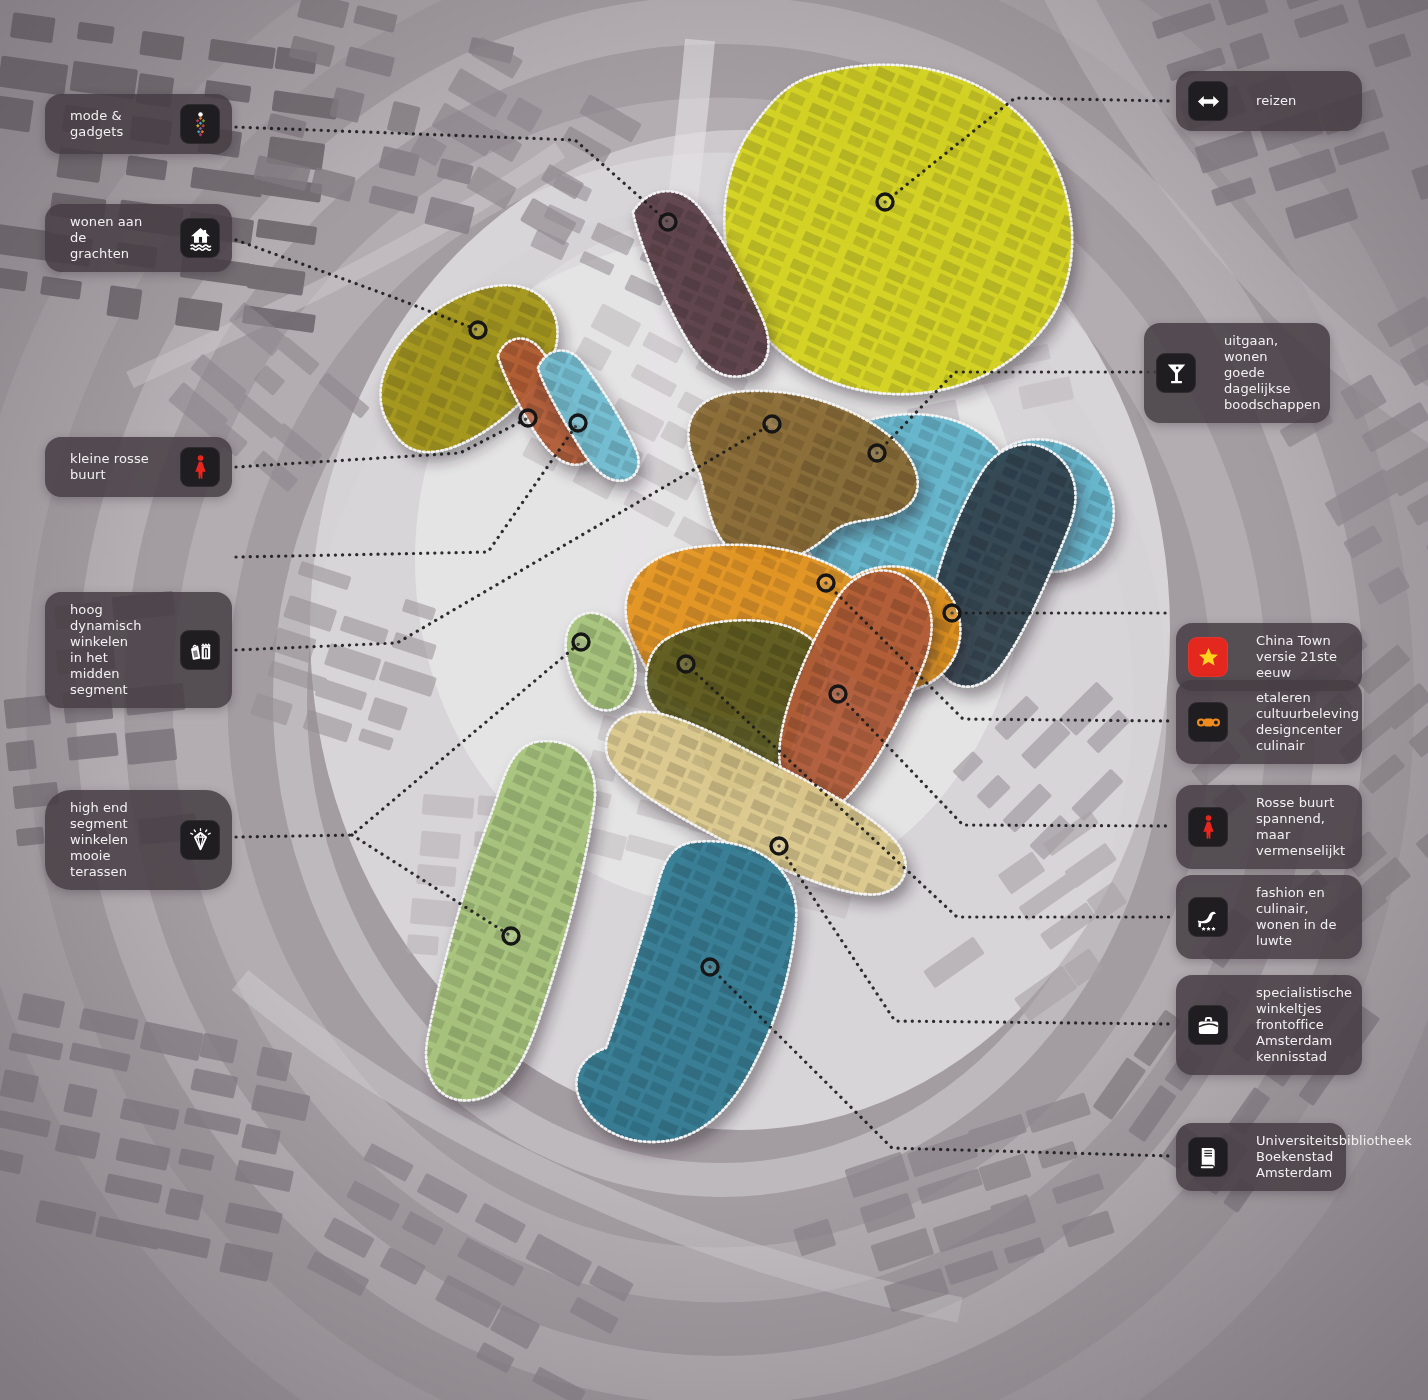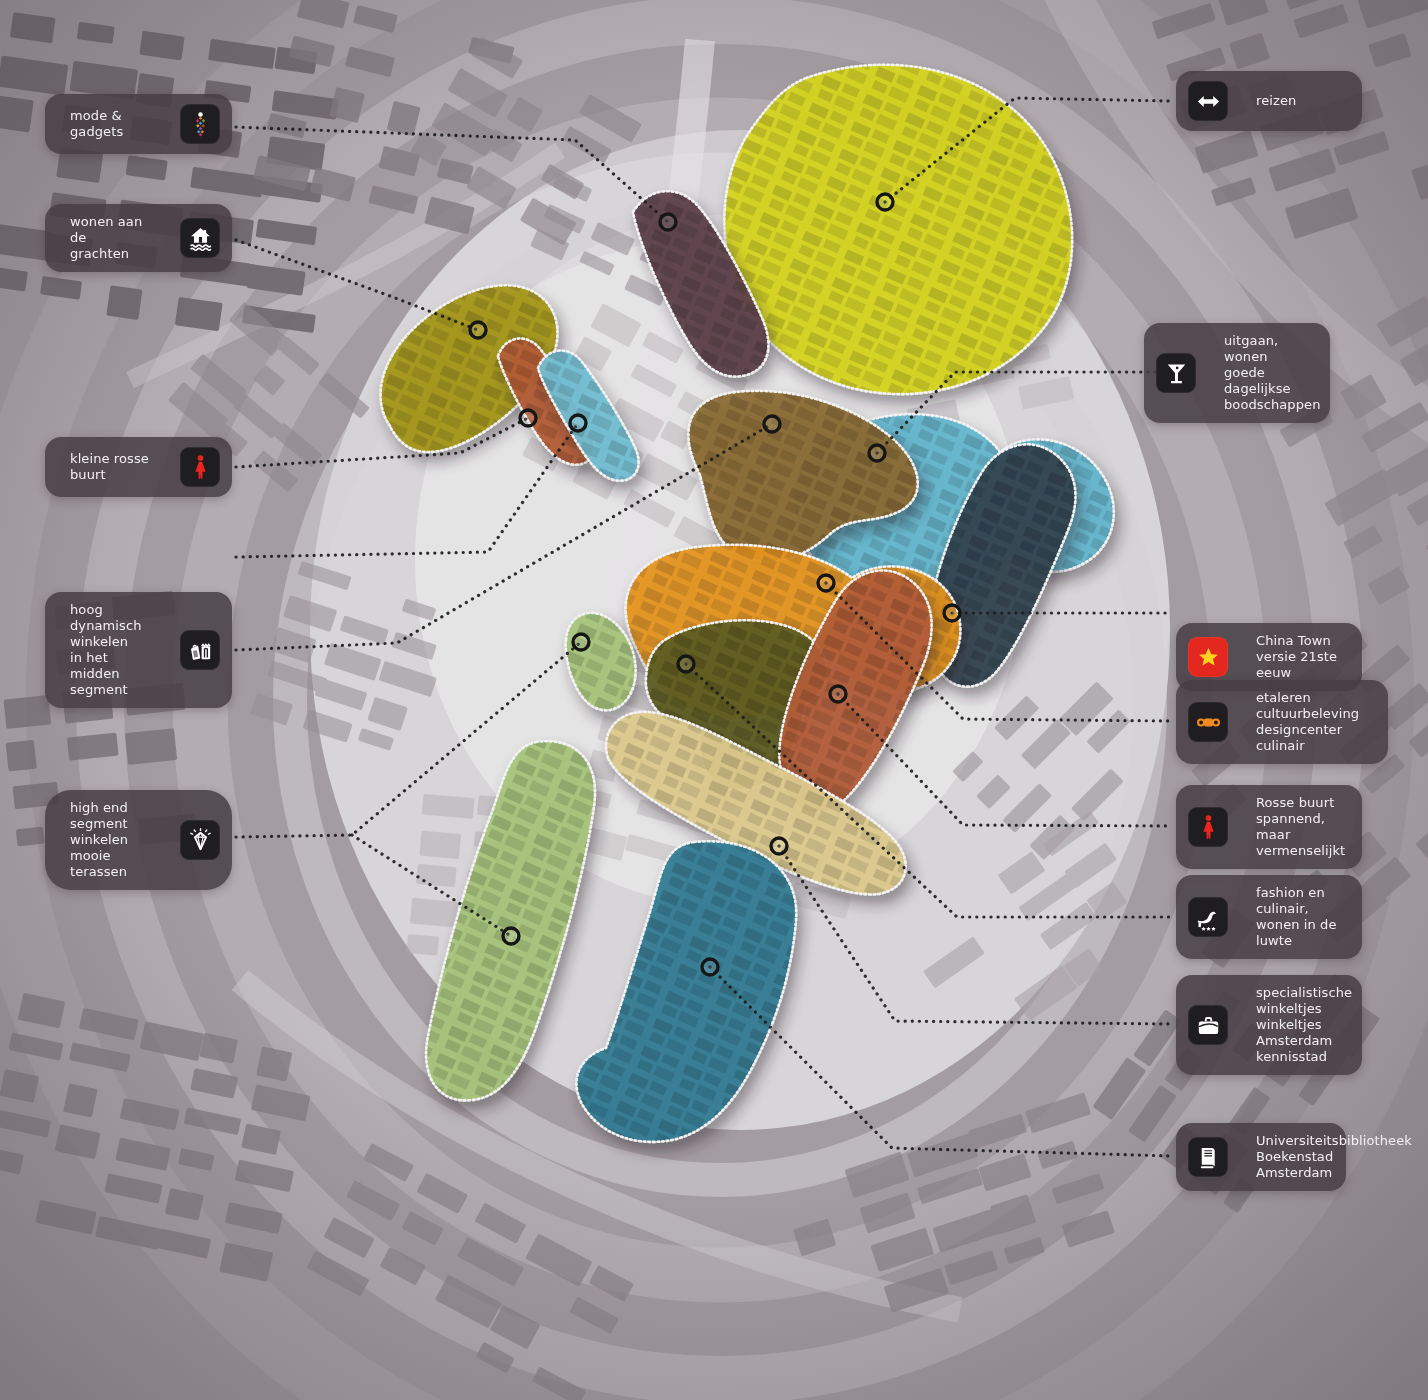--- a/index.html
+++ b/index.html
@@ -706,21 +706,21 @@
         <span class="icon-tile red">
           <svg viewBox="0 0 24 24">
             <use href="#icon-star-icon"></use>
           </svg>
         </span>
         <div class="label-text">
           <div>China Town</div>
           <div>versie 21ste eeuw</div>
         </div>
       </div>
-      <div class="label-box side-right" style="top: 722px; left: 1176px; width: 212px;">
+      <div class="label-box side-right" style="top: 722px; left: 1176px; width: 186px;">
         <span class="icon-tile">
           <svg viewBox="0 0 24 24">
             <use href="#icon-connector-icon"></use>
           </svg>
         </span>
         <div class="label-text">
           <div>etaleren</div>
           <div>cultuurbeleving</div>
           <div>designcenter</div>
           <div>culinair</div>
@@ -751,21 +751,21 @@
       </div>
       <div class="label-box side-right" style="top: 1025px; left: 1176px; width: 186px;">
         <span class="icon-tile">
           <svg viewBox="0 0 24 24">
             <use href="#icon-briefcase-icon"></use>
           </svg>
         </span>
         <div class="label-text">
           <div>specialistische</div>
           <div>winkeltjes</div>
-          <div>winkeltjes Amsterdam</div>
+          <div>frontoffice Amsterdam</div>
           <div>kennisstad</div>
         </div>
       </div>
       <div class="label-box side-right" style="top: 1157px; left: 1176px; width: 170px;">
         <span class="icon-tile">
           <svg viewBox="0 0 24 24">
             <use href="#icon-book-icon"></use>
           </svg>
         </span>
         <div class="label-text">

